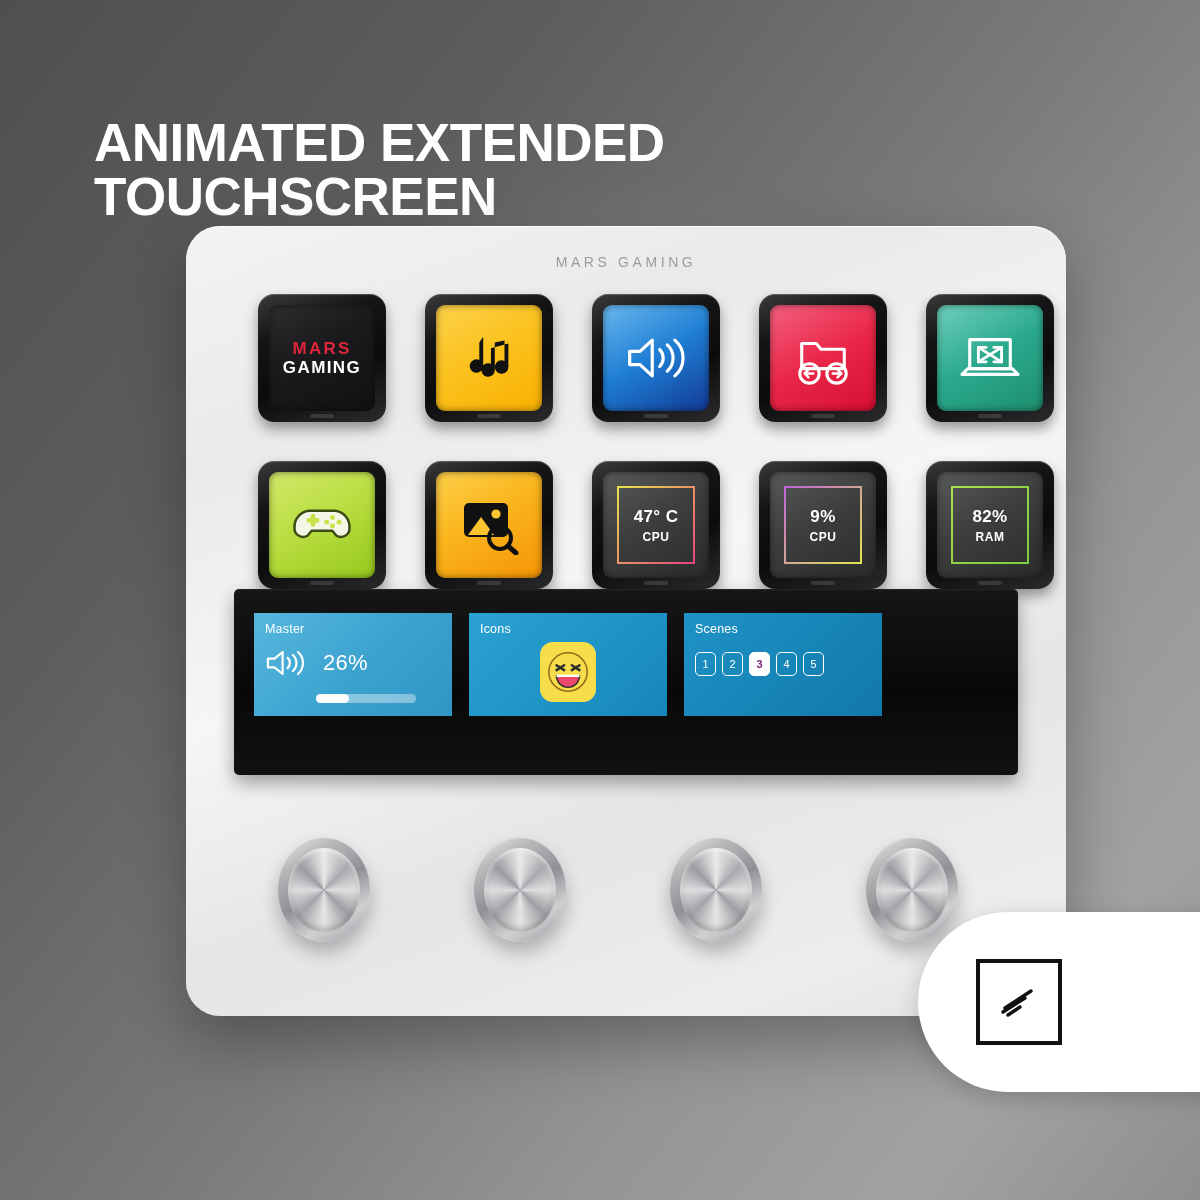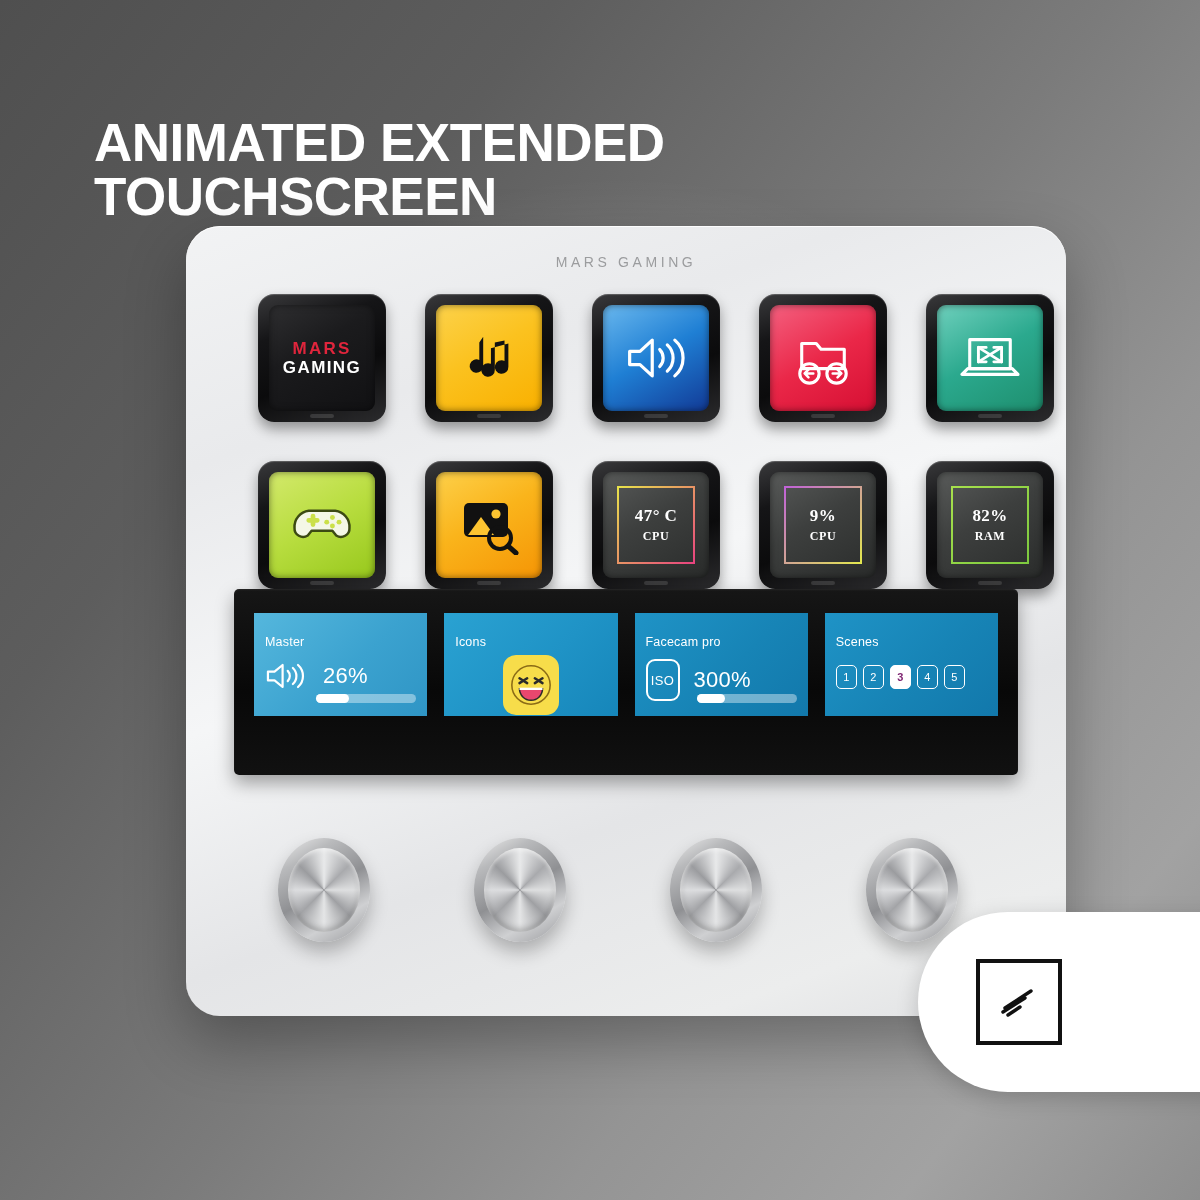--- a/index.html
+++ b/index.html
@@ -75,40 +75,40 @@
   .lcd-mono    { background: linear-gradient(150deg, #595b5a 0%, #3d3f3e 45%, #2a2c2b 100%); }
 
   .mars-logo { text-align: center; line-height: 1.12; }
   .mars-logo .m1 { color: #e0253c; font-size: 17px; font-weight: bold; letter-spacing: 2.2px; }
   .mars-logo .m2 { color: #ffffff; font-size: 17px; font-weight: bold; letter-spacing: 1.4px; }
 
   .stat-box {
     width: 78px; height: 78px; border-radius: 13px;
     display: flex; flex-direction: column;
     align-items: center; justify-content: center;
-    color: #ffffff; border: 2.5px solid transparent; font-family: Liberation Serif, serif;
+    color: #ffffff; border: 2.5px solid transparent;
   }
   .stat-b1 { border-image: linear-gradient(135deg,#e8e34a,#e8437f) 1; border-radius: 0; }
   .stat-b2 { border-image: linear-gradient(135deg,#c061d8,#e3e84f) 1; border-radius: 0; }
   .stat-b3 { border-image: linear-gradient(135deg,#a7e04c,#7dc93f) 1; border-radius: 0; }
   .stat-box .big { font-size: 17px; font-weight: bold; letter-spacing: 0.4px; }
   .stat-box .sub { font-size: 12px; font-weight: bold; margin-top: 3px; letter-spacing: 0.6px; }
 
   
   #strip {
     position: absolute; left: 48px; top: 363px;
     width: 784px; height: 186px; border-radius: 5px;
     background: linear-gradient(180deg, #161616 0%, #080808 55%, #111111 100%);
     box-shadow: 0 8px 18px rgba(0,0,0,0.35), inset 0 1px 2px rgba(255,255,255,0.08);
     padding: 24px 20px;
   }
   #panels { display: flex; gap: 17px; }
   .panel {
     width: 198px; height: 103px; position: relative;
-    padding: 22px 11px; color: #ffffff; overflow: hidden;
+    padding: 9px 11px; color: #ffffff; overflow: hidden;
   }
   .p-light { background: linear-gradient(135deg, #55b7dd 0%, #3ba2cf 55%, #2f95c5 100%); }
   .p-mid   { background: linear-gradient(135deg, #2aa2d2 0%, #1f93c6 55%, #1686ba 100%); }
   .p-dark  { background: linear-gradient(135deg, #1f93c6 0%, #1784b6 55%, #1278ab 100%); }
   .p-title { font-size: 12.5px; font-weight: 400; letter-spacing: 0.2px; }
   .p-row { display: flex; align-items: center; margin-top: 10px; }
   .p-val { font-size: 22px; font-weight: 400; margin-left: 14px; letter-spacing: 0.3px; }
   .bar {
     position: absolute; left: 62px; bottom: 13px;
     width: 100px; height: 9px; border-radius: 5px;
@@ -309,32 +309,20 @@
             <svg width="46" height="46" viewBox="0 0 48 48">
               <circle cx="24" cy="24" r="20" fill="#f7dd4a" stroke="#8a6b16" stroke-width="1.6"></circle>
               <path d="M12 17 L20 22 M20 17 L12 22" stroke="#2b2b2b" stroke-width="2.6" stroke-linecap="round"></path>
               <path d="M28 17 L36 22 M36 17 L28 22" stroke="#2b2b2b" stroke-width="2.6" stroke-linecap="round"></path>
               <path d="M12 28 A12 12 0 0 0 36 28 Z" fill="#e8476e" stroke="#2b2b2b" stroke-width="1.6"></path>
               <path d="M12 28 L36 28" stroke="#fff" stroke-width="2.4"></path>
             </svg>
           </div>
         </div>
 
-        <div class="panel p-dark">
-          <div class="p-title">Facecam pro</div>
-          <div class="p-row">
-            <div class="iso-badge">
-              <span>ISO</span>
-            </div>
-            <div class="p-val">300%</div>
-          </div>
-          <div class="bar">
-              <i style="width:28%"></i>
-            </div>
-        </div>
 
         <div class="panel p-dark">
           <div class="p-title">Scenes</div>
           <div class="scene-row">
             <div class="scene-btn">1</div>
             <div class="scene-btn">2</div>
             <div class="scene-btn active">3</div>
             <div class="scene-btn">4</div>
             <div class="scene-btn">5</div>
           </div>

